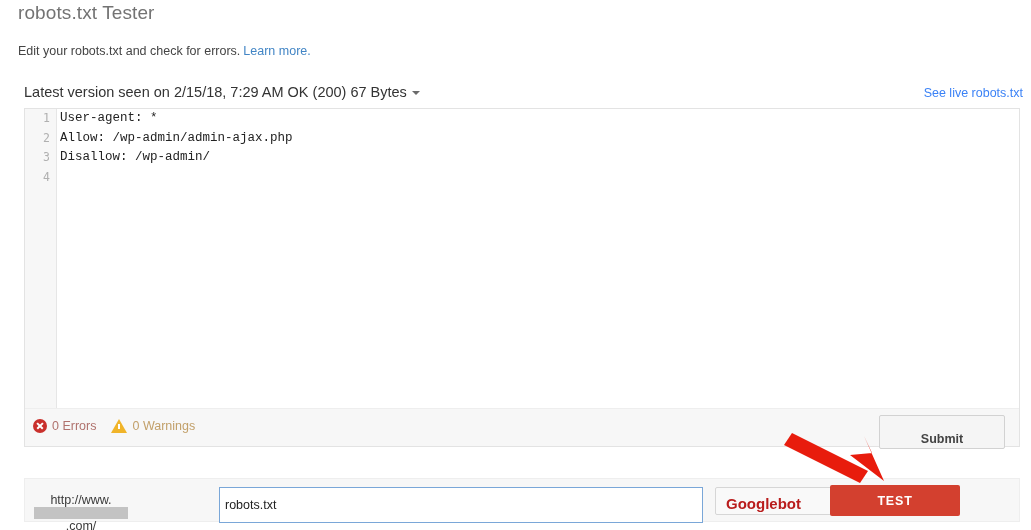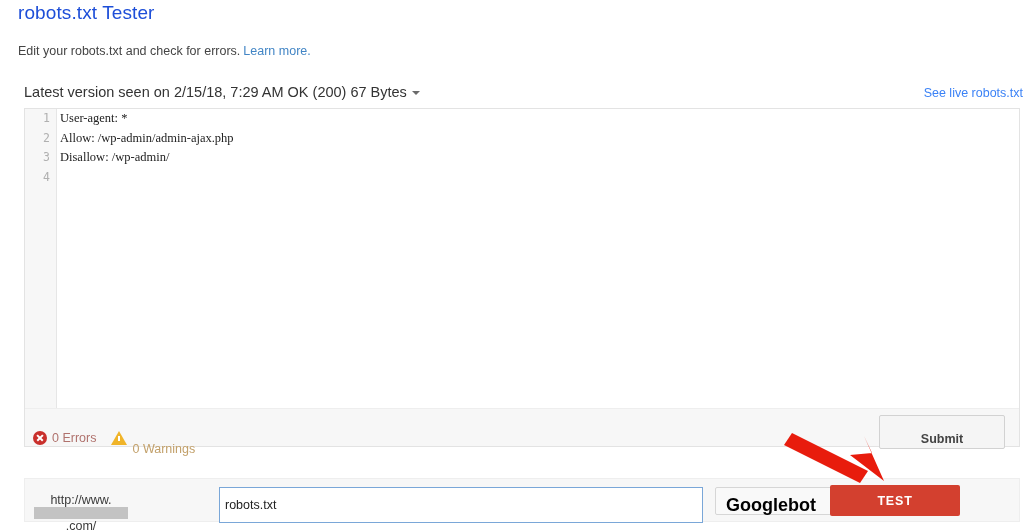--- a/index.html
+++ b/index.html
@@ -18,21 +18,21 @@
     -webkit-font-smoothing: antialiased;
   }
 
   
   #page-title {
     position: absolute;
     left: 18px;
     top: 2px;
     font-size: 19px;
     font-weight: 400;
-    color: #1d4ed8;
+    color: #737373;
     letter-spacing: 0.1px;
   }
   #subtitle-row {
     position: absolute;
     left: 18px;
     top: 44px;
     font-size: 12.5px;
     color: #444;
     white-space: nowrap;
   }
@@ -102,21 +102,21 @@
   }
   #code-area {
     position: absolute;
     left: 33px;
     top: 0;
     right: 0;
     height: 300px;
     padding-left: 2px;
   }
   #code-area .cl {
-    font-family: Liberation Serif, serif;
+    font-family: Liberation Mono, monospace;
     font-size: 12.5px;
     color: #222;
     line-height: 19.5px;
     height: 19.5px;
     white-space: pre;
   }
 
   
   #status-bar {
     position: absolute;
@@ -162,21 +162,21 @@
     position: relative;
     display: inline-block;
   }
   .warn-icon:after {
     content: "";
     position: absolute;
     left: -1px; top: 5px;
     width: 2px; height: 5px;
     background: #fff;
   }
-  .warn-text { color: #c2a06a; margin-top: 23px; }
+  .warn-text { color: #c2a06a; }
 
   #submit-button {
     position: absolute;
     right: 14px;
     top: 6px;
     width: 126px;
     height: 26px;
     background: #f5f5f5;
     border: 1px solid #d2d2d2;
     border-radius: 2px;
@@ -242,23 +242,23 @@
     box-sizing: border-box;
     background: #f9f9f9;
     border: 1px solid #d6d6d6;
     border-radius: 2px;
     cursor: pointer;
   }
   #bot-select-label {
     position: absolute;
     left: 10px;
     top: 7px;
-    font-size: 18px;
+    font-size: 15px;
     font-weight: bold;
-    color: #000000;
+    color: #b91c1c;
   }
   #bot-select-caret {
     position: absolute;
     right: 9px;
     top: 12px;
     width: 0; height: 0;
     border-left: 4px solid transparent;
     border-right: 4px solid transparent;
     border-top: 5px solid #555;
   }

